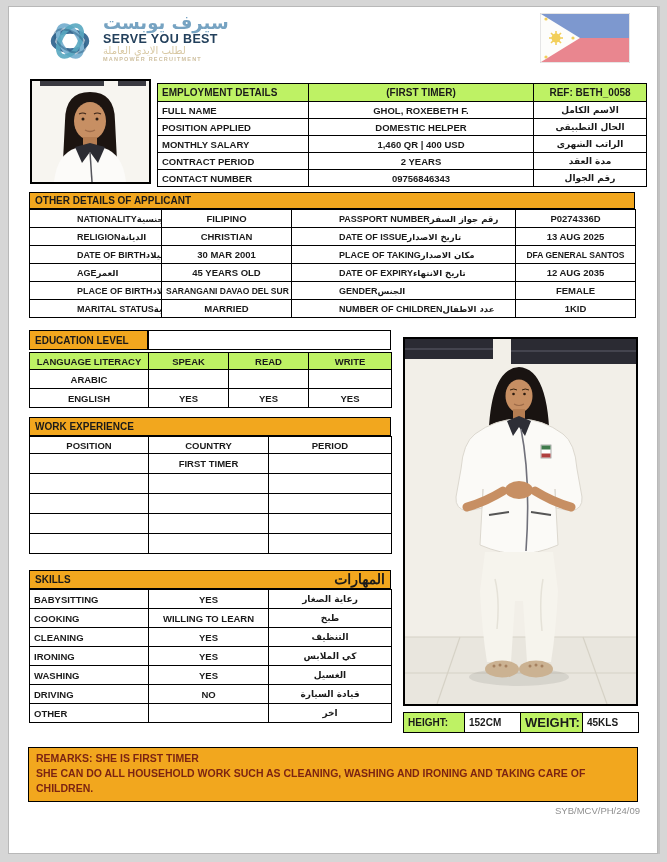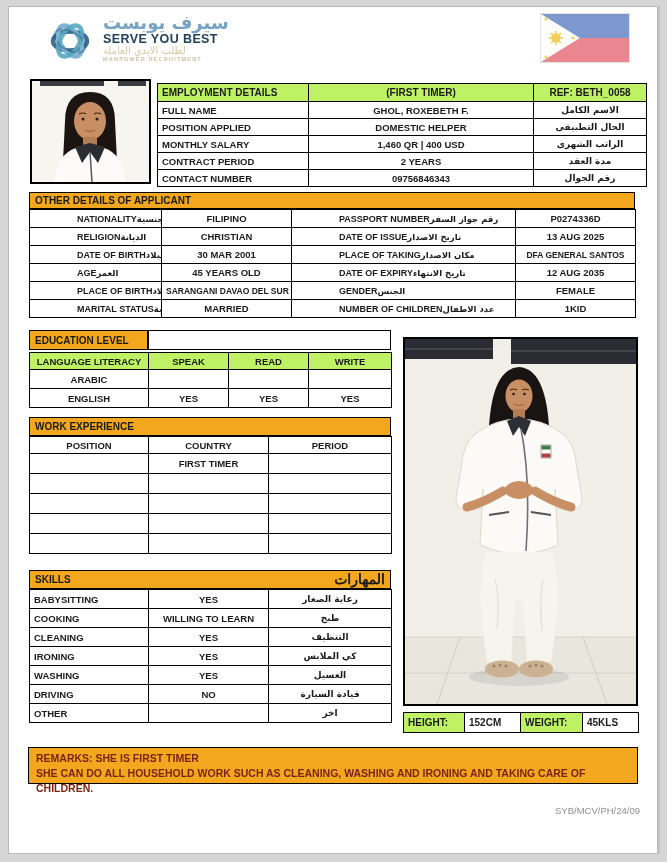--- a/index.html
+++ b/index.html
@@ -458,24 +458,24 @@
   <colgroup>
       <col style="width:61px">
       <col style="width:56px">
       <col style="width:62px">
       <col style="width:56px">
     </colgroup>
   <tbody>
       <tr>
     <td class="yellow" style="height:20px; font-size:10px;">HEIGHT:</td>
     <td style="font-size:10px;">152CM</td>
-    <td class="yellow" style="font-size:10px;">WEIGHT:</td>
+    <td class="yellow" style="font-size:13px;">WEIGHT:</td>
     <td style="font-size:10px;">45KLS</td>
   </tr>
 </tbody>
   </table>
 
-<div class="blk remarks" style="left:28px; top:747px; width:610px; height:37px;">
+<div class="blk remarks" style="left:28px; top:747px; width:610px; height:55px;">
   <div>REMARKS:  SHE IS FIRST TIMER</div>
   <div>SHE CAN DO ALL HOUSEHOLD WORK SUCH AS CLEANING, WASHING AND IRONING AND TAKING CARE OF CHILDREN.</div>
 </div>
 
 <div class="blk footer-ref" style="left:448px; top:805px; width:192px;">SYB/MCV/PH/24/09</div>
 
 </body></html>

